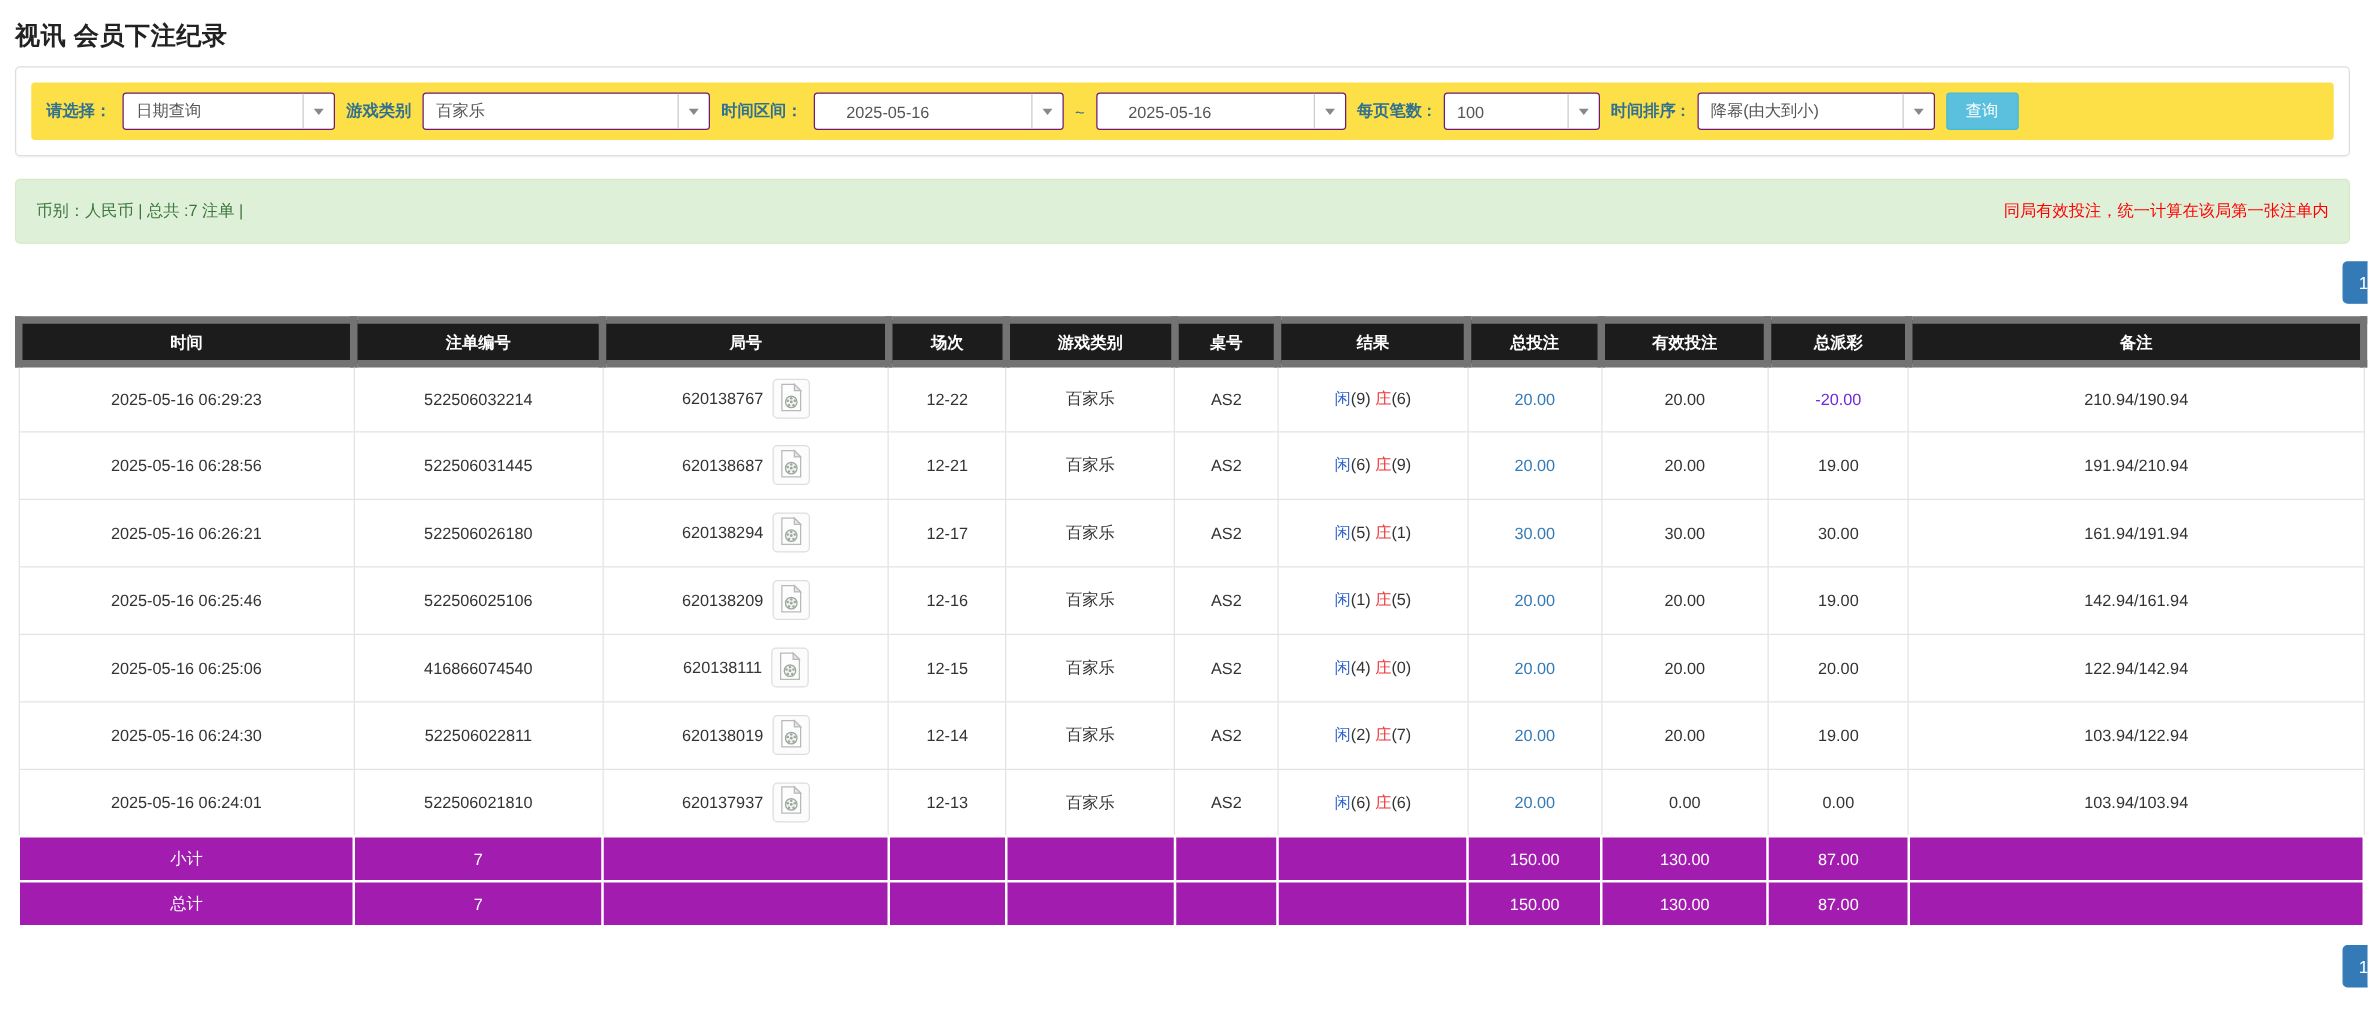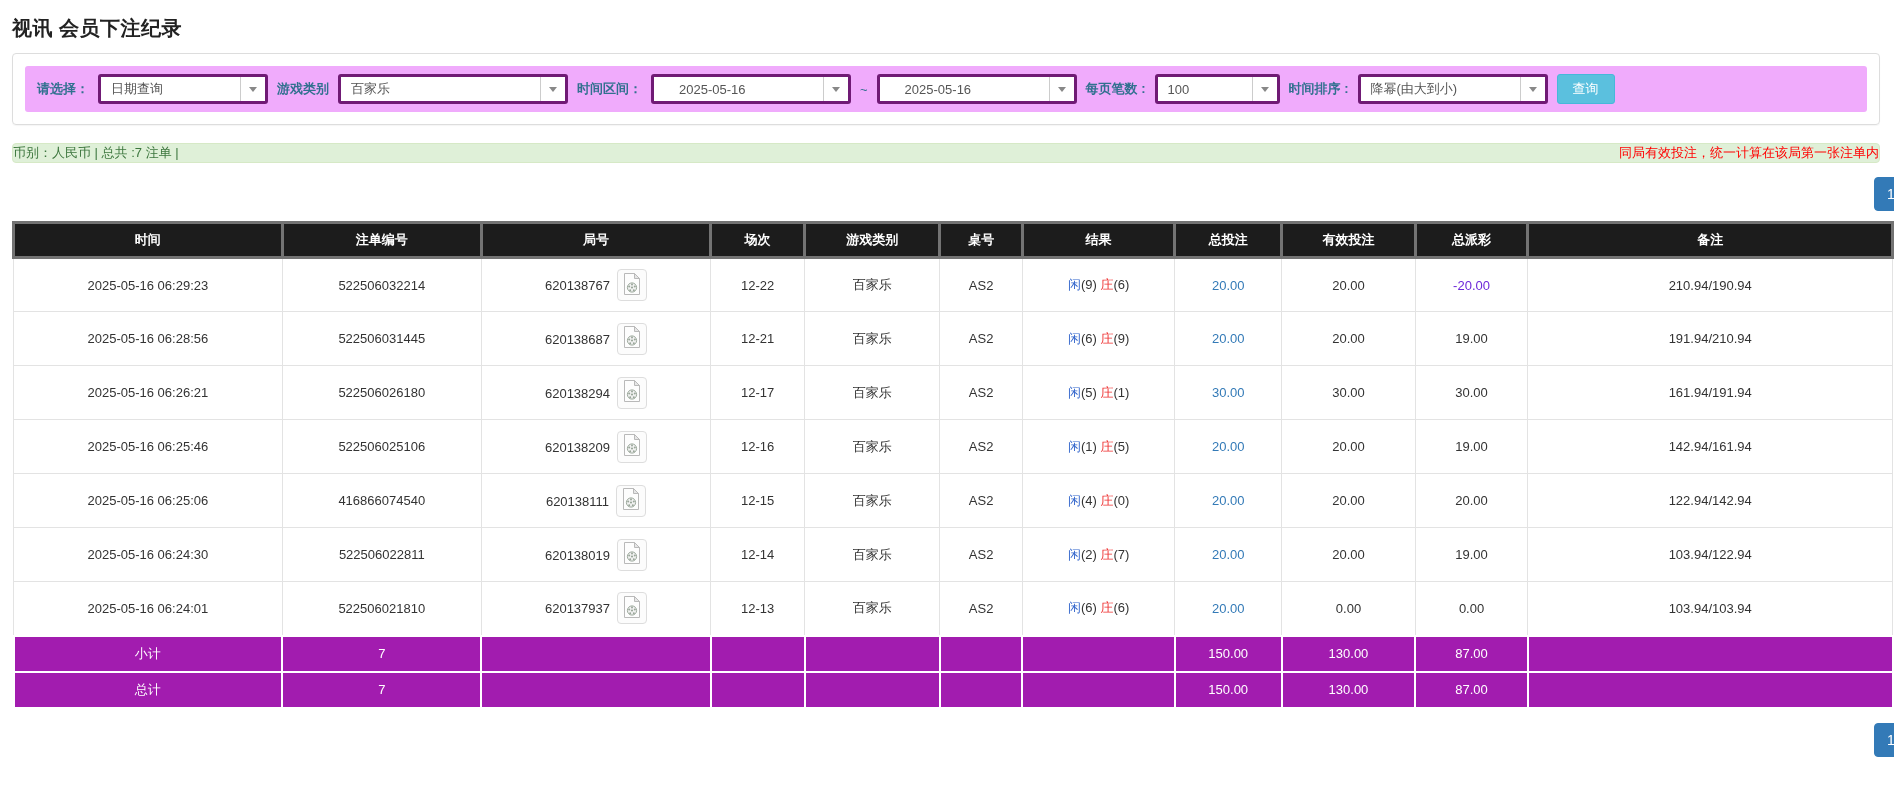--- a/index.html
+++ b/index.html
@@ -5,42 +5,42 @@
   * { box-sizing: border-box; margin: 0; padding: 0; }
   html,body { width: 1894px; height: 810px; overflow: hidden; background: #fff;
     font-family: "Liberation Sans", "DejaVu Sans", sans-serif; }
 
   .page-title { font-size: 20px; font-weight: 600; color: #222;
     margin: 15px 0 11px 12px; letter-spacing: 0.5px; }
 
   .panel { margin: 0 14px 0 12px; border: 1px solid #ddd; border-radius: 4px;
     padding: 12px; box-shadow: 0 1px 1px rgba(0,0,0,.04); }
 
-  .filter-bar { background: #f0abfc; border-radius: 3px; padding: 8px 12px;
+  .filter-bar { background: #fde047; border-radius: 3px; padding: 8px 12px;
     display: flex; align-items: center; gap: 9px; }
   .flabel { font-size: 13px; font-weight: bold; color: #31708f; white-space: nowrap; }
   .tilde { font-size: 13px; color: #31708f; }
 
-  .select { height: 30px; background: #fff; border: 3px solid #701a75; border-radius: 3px;
+  .select { height: 30px; background: #fff; border: 1px solid #701a75; border-radius: 3px;
     display: flex; align-items: stretch; font-size: 13px; color: #555; cursor: pointer; }
   .select .val { padding: 0 10px; flex: 1; display: flex; align-items: center;
     white-space: nowrap; overflow: hidden; }
   .select .caret-box { width: 25px; border-left: 1px solid #ccc;
     display: flex; align-items: center; justify-content: center; }
   .caret { width: 0; height: 0; border-left: 4px solid transparent;
     border-right: 4px solid transparent; border-top: 5px solid #888; }
   .w-mode { width: 170px; } .w-game { width: 230px; } .w-date { width: 200px; padding-left: 15px; }
   .w-size { width: 125px; } .w-sort { width: 190px; }
 
   .btn-search { height: 30px; padding: 0 15px; background: #5bc0de;
     border: 1px solid #46b8da; border-radius: 3px; color: #fff; font-size: 13px;
     cursor: pointer; }
 
   .alert { margin: 18px 14px 0 12px; background: #dff0d8; border: 1px solid #d6e9c6;
-    border-radius: 4px; padding: 0; display: flex; justify-content: space-between;
+    border-radius: 4px; padding: 16px; display: flex; justify-content: space-between;
     align-items: flex-end; font-size: 13px; }
   .alert-left { color: #3c763d; }
   .alert-right { color: #f00; }
 
   .pager { display: flex; justify-content: flex-end; overflow: visible; }
   .pager-top { margin: 14px 0 10px; }
   .pager-bottom { margin: 14px 0 0; }
   .page-btn { width: 34px; height: 34px; background: #337ab7; border: 1px solid #337ab7;
     color: #fff; font-size: 14px; border-radius: 4px; margin-right: -14px;
     display: flex; align-items: center; justify-content: center; cursor: pointer; }
@@ -48,21 +48,21 @@
   .table-wrap { margin-left: 12px; }
   table { width: 100%; border-collapse: collapse; table-layout: fixed;
     font-size: 13px; color: #333; }
   col.c-time { width: 14.3%; }  col.c-betno { width: 10.6%; }
   col.c-round { width: 12.2%; } col.c-sess { width: 5.0%; }
   col.c-game { width: 7.2%; }   col.c-table { width: 4.4%; }
   col.c-result { width: 8.1%; } col.c-bet { width: 5.7%; }
   col.c-valid { width: 7.1%; }  col.c-payout { width: 6.0%; }
   col.c-note { width: 19.4%; }
   thead th { background: #1c1c1c; color: #fff; font-weight: bold; height: 35px;
-    border: 3px solid #737373; }
+    border: 6px solid #737373; }
   tbody td { height: 54px; text-align: center; border: 1px solid #e3e3e3;
     background: #fff; vertical-align: middle; }
   tr.summary-row td { background: #a21caf; color: #fff; height: 36px;
     border: 2px solid #fff; font-size: 13px; }
 
   .res-blue { color: #36c; }
   .res-red { color: #e33; }
   .res-score { color: #333; }
   .amount-link { color: #337ab7; cursor: pointer; }
   .neg { color: #6d28d9; }

